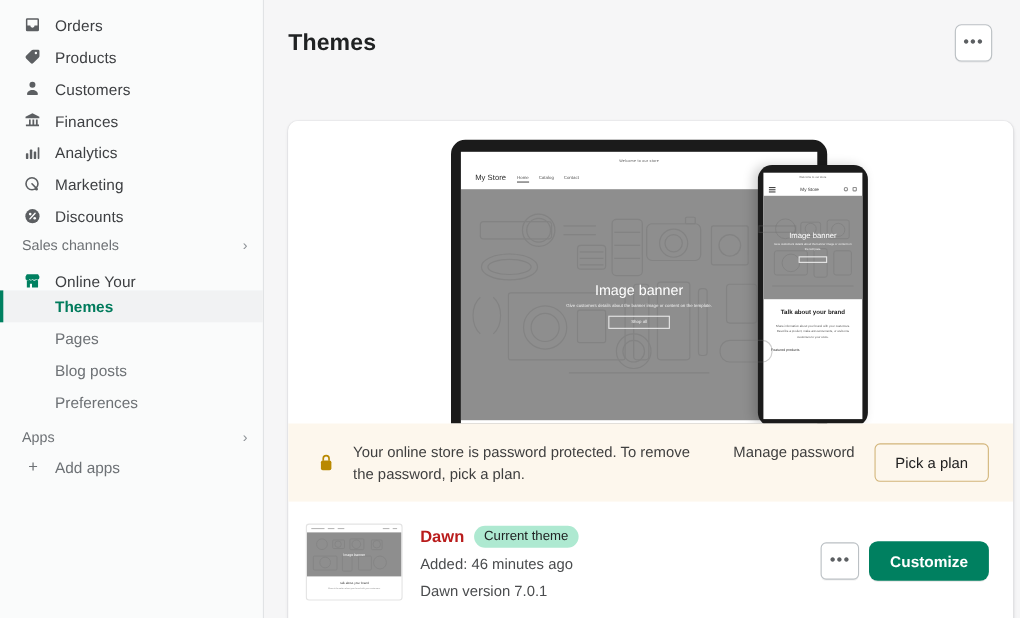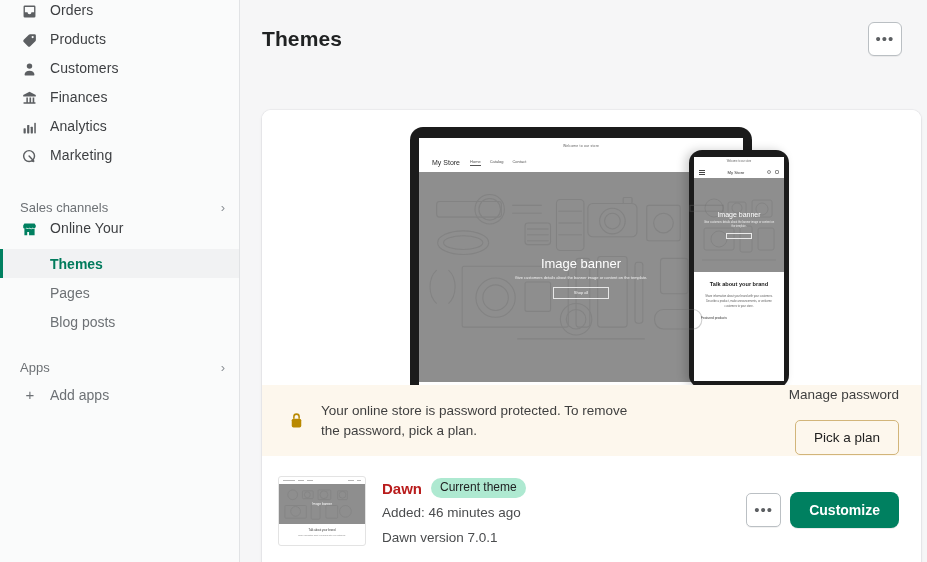--- a/index.html
+++ b/index.html
@@ -15,38 +15,38 @@
   
   .sidebar {
     width: 240px; height: 562px;
     background: #fafbfb;
     border-right: 1px solid #e1e3e5;
     padding-top: 2px;
     position: relative;
     flex: 0 0 240px;
   }
   .nav-item {
-    display: flex; align-items: flex-start;
+    display: flex; align-items: flex-end;
     height: 29px;
     padding: 0 8px 0 20px;
     gap: 12px;
     cursor: pointer;
     position: relative;
   }
   .nav-item .label {
     font-size: 14px; color: #3d3f42; letter-spacing: .1px;
   }
   .nav-icon { width: 18px; height: 18px; display: flex; align-items: center; justify-content: center; flex: 0 0 18px; }
   .nav-icon svg { display: block; }
 
   .section-head {
     display: flex; align-items: center; justify-content: space-between;
     padding: 0 14px 0 20px;
     height: 26px;
-    margin-top: 18px;
+    margin-top: 4px;
   }
   .section-head .label { font-size: 13px; color: #6d7175; }
   .chev { color: #8c9196; font-size: 13px; line-height: 1; }
 
   .sub-item {
     display: flex; align-items: center;
     height: 29px;
     padding-left: 50px;
     cursor: pointer;
     position: relative;
@@ -153,21 +153,21 @@
     position: absolute; left: 0; right: 0; top: 275px;
     background: #fdf7ed;
     display: flex; align-items: center;
     padding: 17px 22px 17px 24px;
     gap: 15px;
     z-index: 5;
     height: 71px;
   }
   .lock-icon { flex: 0 0 20px; display: flex; align-items: center; justify-content: center; }
   .banner-text { font-size: 13.5px; color: #3f3f3f; line-height: 1.45; max-width: 310px; }
-  .banner-actions { margin-left: auto; display: flex; align-items: flex-end; gap: 18px; flex-direction: column; }
+  .banner-actions { margin-left: auto; display: flex; align-items: flex-start; gap: 18px; }
   .manage-link { font-size: 13.5px; color: #3f3f3f; text-decoration: none; cursor: pointer; }
   .plan-btn {
     background: transparent; border: 1px solid #d2b57a;
     border-radius: 5px; padding: 9px 18px;
     font-size: 13.5px; color: #212121;
     font-family: "Liberation Sans", sans-serif;
     cursor: pointer;
   }
 
   
@@ -277,20 +277,31 @@
       <span class="nav-icon">
         <svg width="17" height="17" viewBox="0 0 20 20" fill="none" stroke="#5c5f62" stroke-width="1.7">
             <circle cx="9.5" cy="9.5" r="6.4"></circle>
             <path d="M9.5 9.5 15 15.2" stroke-linecap="round"></path>
             <path d="M12.6 15.6 15 16.3l-.6-2.5Z" fill="#5c5f62" stroke-width="1"></path>
           </svg>
       </span>
       <span class="label">Marketing</span>
     </div>
 
+    <div class="nav-item">
+      <span class="nav-icon">
+        <svg width="17" height="17" viewBox="0 0 20 20">
+            <circle cx="10" cy="10" r="7.6" fill="#5c5f62"></circle>
+            <path d="M7.3 12.9 12.8 7" stroke="#fff" stroke-width="1.5" stroke-linecap="round"></path>
+            <circle cx="7.6" cy="7.8" r="1.4" fill="#fff"></circle>
+            <circle cx="12.4" cy="12.2" r="1.4" fill="#fff"></circle>
+          </svg>
+      </span>
+      <span class="label">Discounts</span>
+    </div>
 
     <div class="section-head">
       <span class="label">Sales channels</span>
       <span class="chev">›</span>
     </div>
 
     <div class="nav-item">
       <span class="nav-icon">
         <svg width="17" height="17" viewBox="0 0 20 20" fill="#008060">
             <path d="M2.6 5.2 4 2.8h12l1.4 2.4v1.3a2 2 0 0 1-3.6 1.2 2 2 0 0 1-3.5 0 2 2 0 0 1-3.5 0A2 2 0 0 1 2.6 6.5V5.2Z"></path>
@@ -301,20 +312,23 @@
     </div>
 
     <div class="sub-item active">
       <span class="label">Themes</span>
     </div>
     <div class="sub-item">
       <span class="label">Pages</span>
     </div>
     <div class="sub-item">
       <span class="label">Blog posts</span>
+    </div>
+    <div class="sub-item">
+      <span class="label">Preferences</span>
     </div>
 
     <div class="section-head">
       <span class="label">Apps</span>
       <span class="chev">›</span>
     </div>
 
     <div class="add-apps">
       <span class="plus">+</span>
       <span class="label">Add apps</span>

